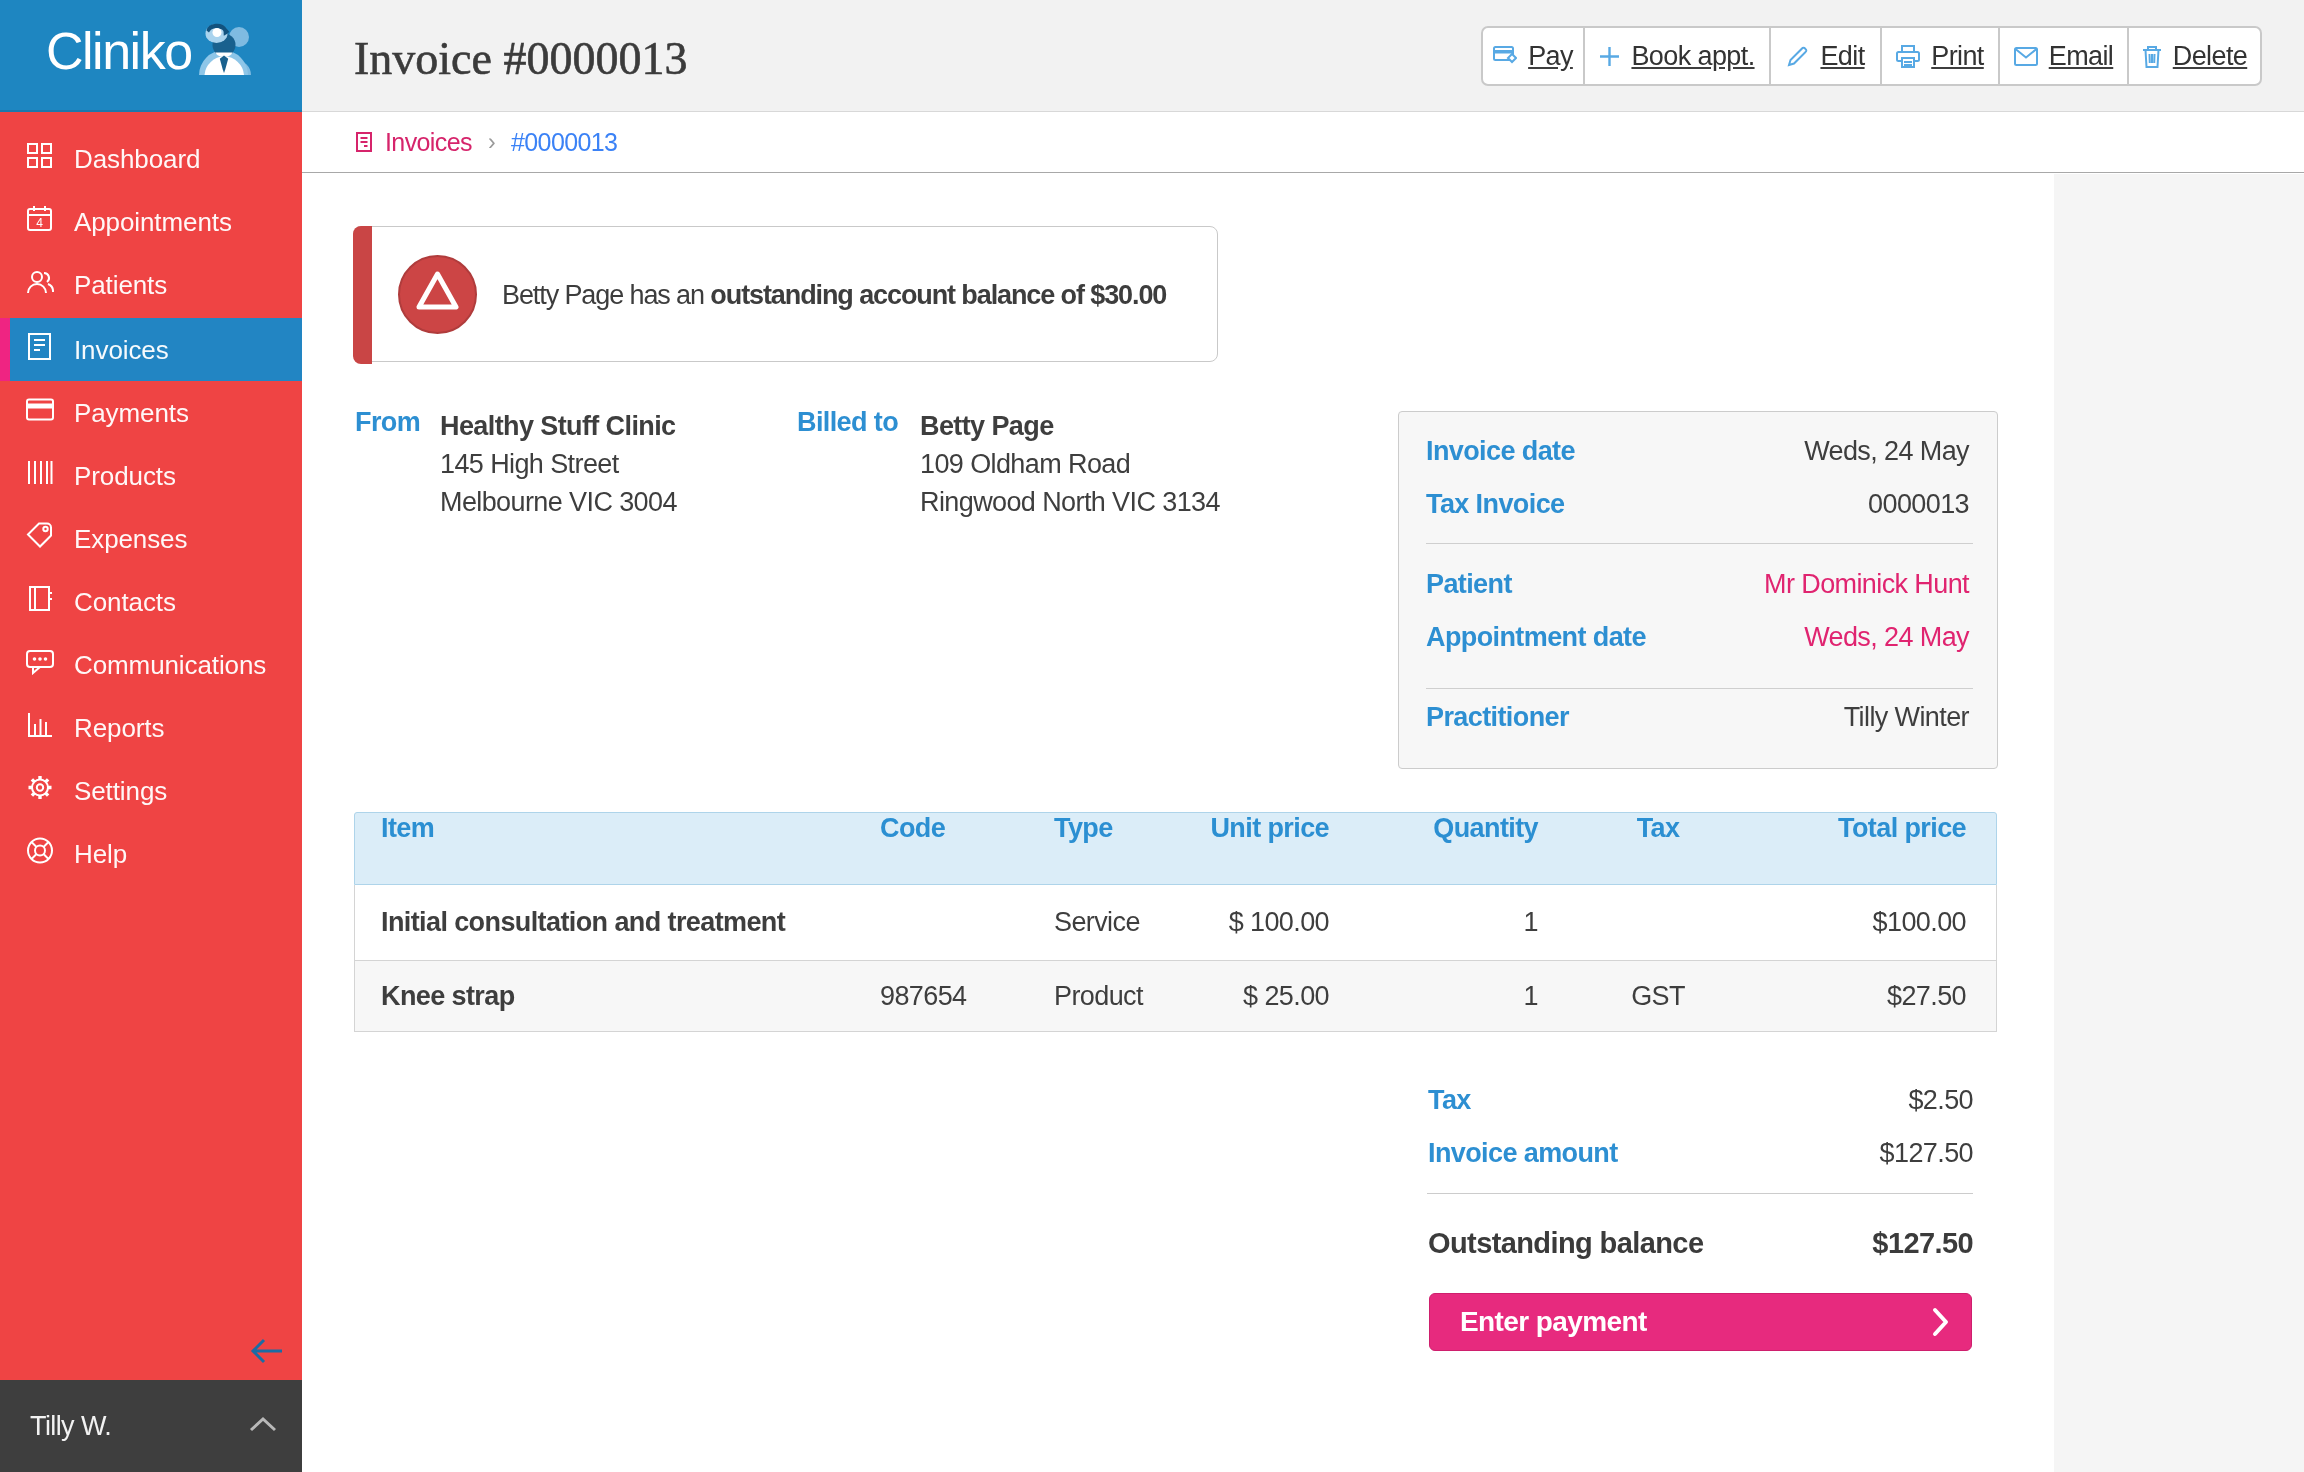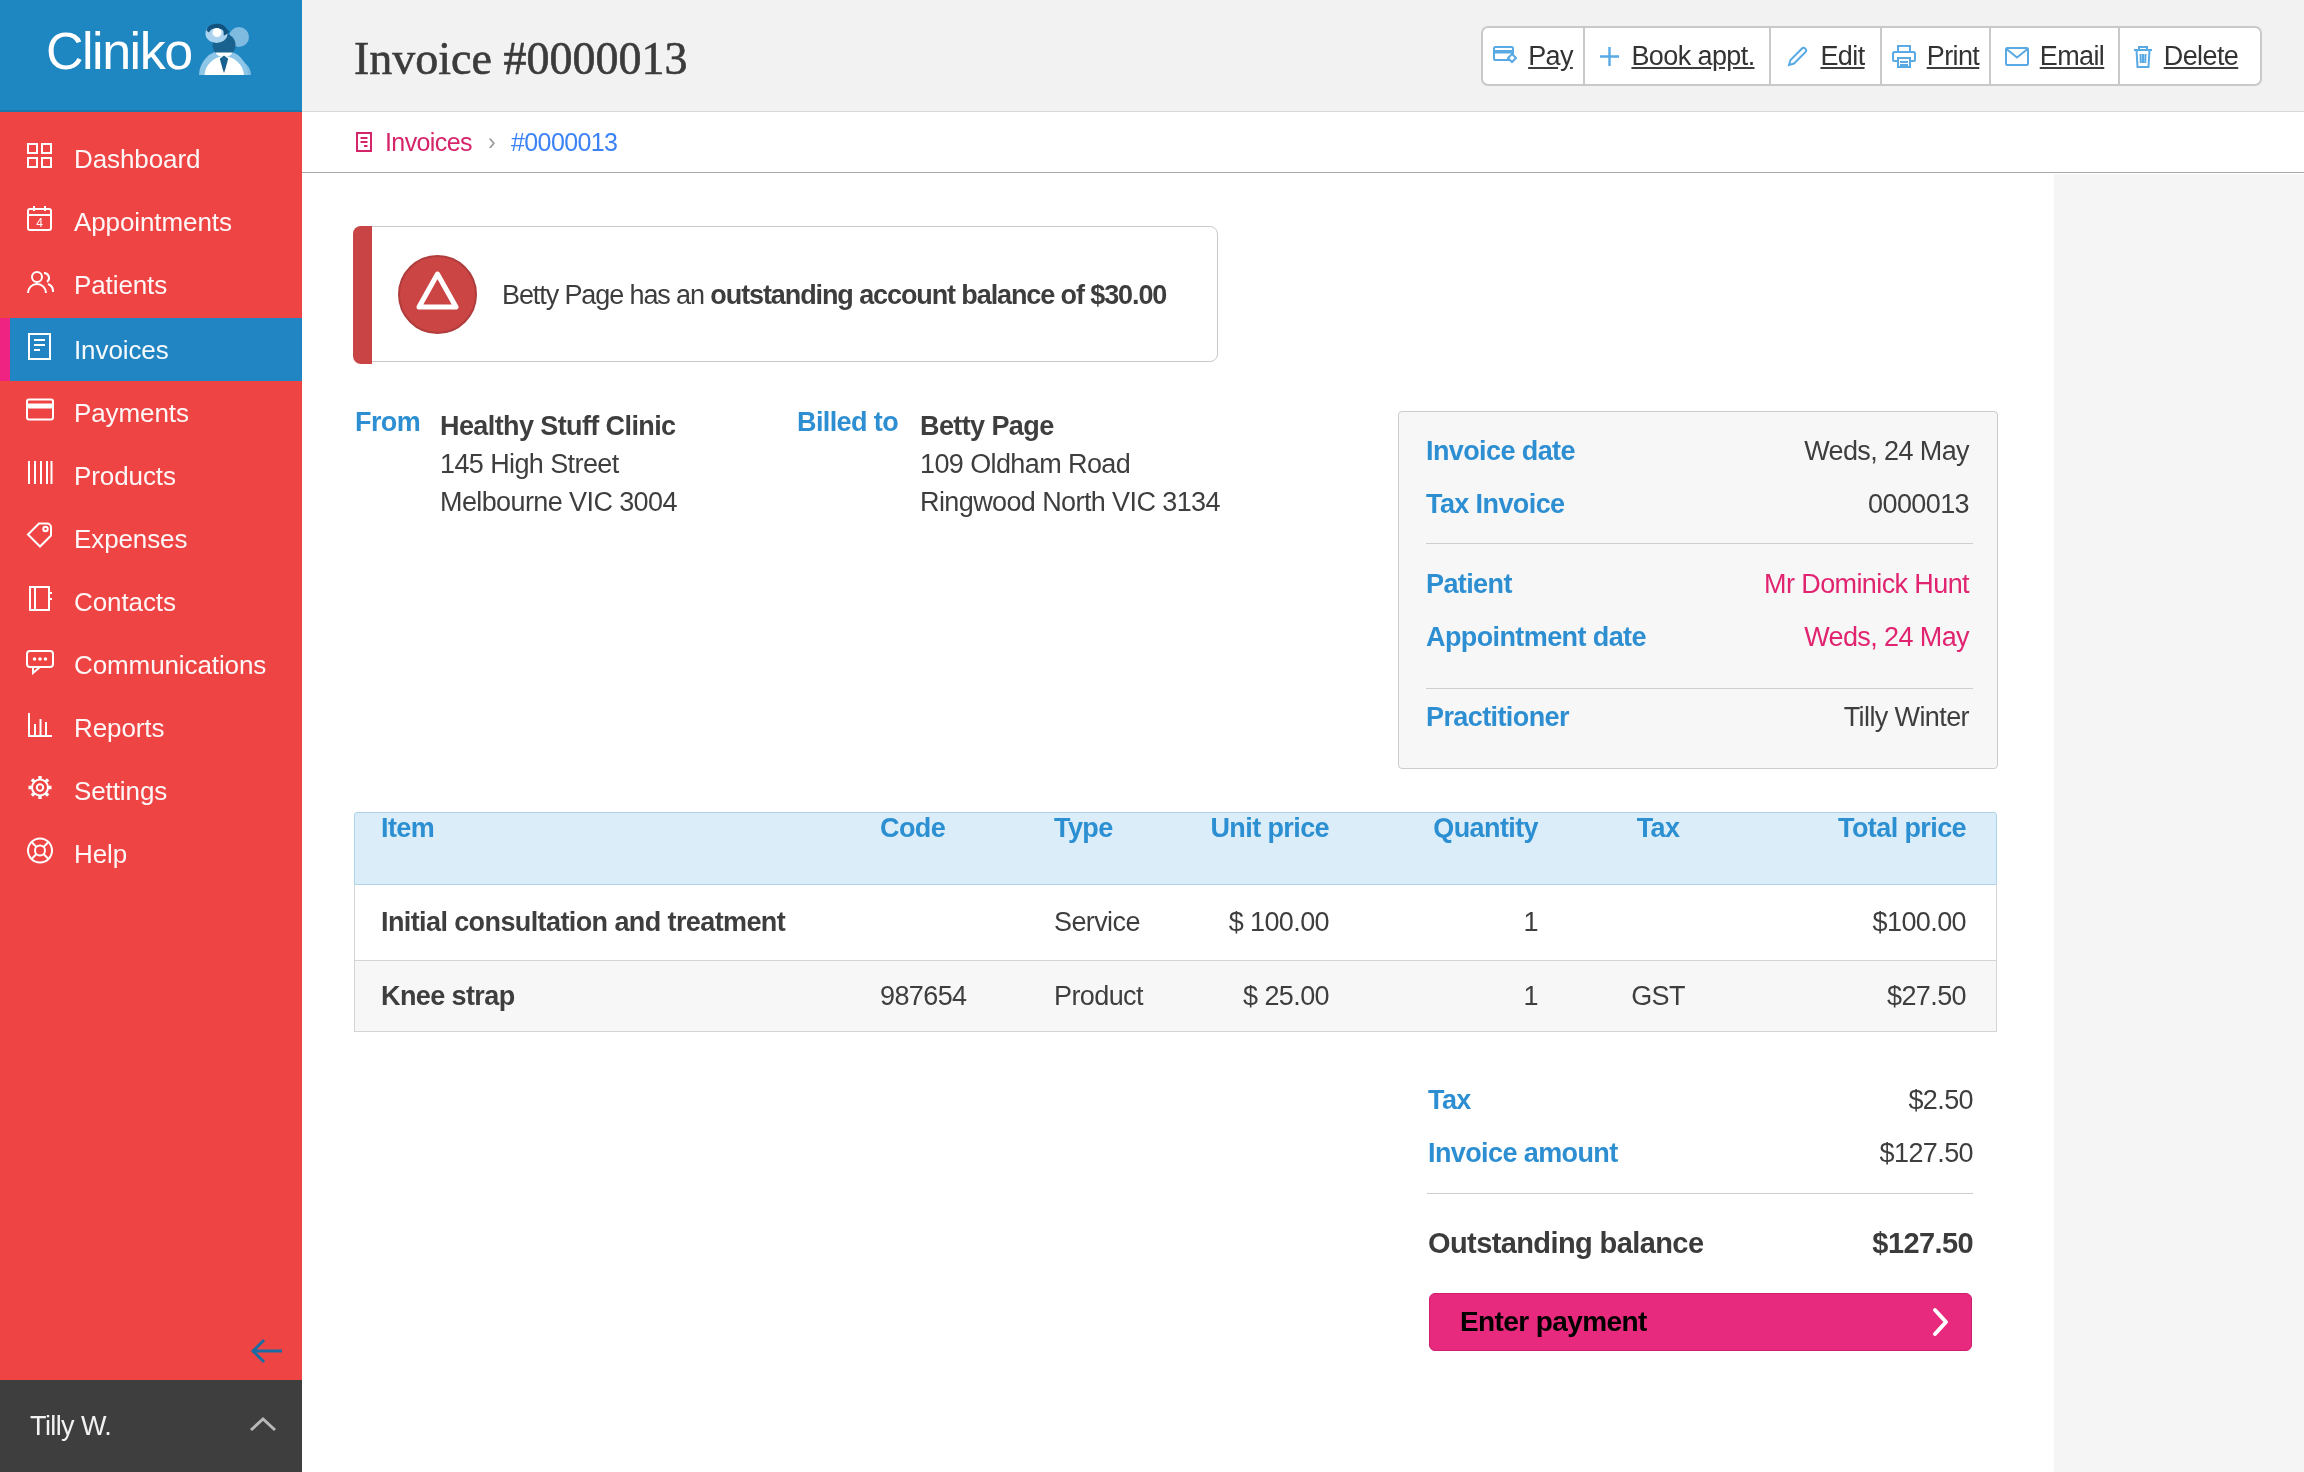--- a/index.html
+++ b/index.html
@@ -66,21 +66,21 @@
 .c6 { width:220px; text-align:center; }
 .c7 { width:228px; text-align:right; padding-right:30px; }
 
 
 .trlabel { position:absolute; font-size:27px; font-weight:bold; color:#2d8fd2; }
 .trvalue { position:absolute; font-size:27px; color:#3e3e3e; text-align:right; right:331px; }
 #totdivide { position:absolute; left:1427px; top:1193px; width:546px; border-top:1px solid #cccccc; }
 #outlbl { position:absolute; left:1428px; top:1227px; font-size:29px; font-weight:bold; color:#3b3b3b; }
 #outval { position:absolute; right:331px; top:1227px; font-size:29px; font-weight:bold; color:#3b3b3b; }
 #paybtn { position:absolute; left:1429px; top:1293px; width:543px; height:58px; background:#e72a7e; border:1px solid #ce1f6d; border-radius:6px; }
-#paybtn .t { position:absolute; left:30px; top:50%; transform:translateY(-50%); color:#000000; font-size:28px; font-weight:bold; }
+#paybtn .t { position:absolute; left:30px; top:50%; transform:translateY(-50%); color:#ffffff; font-size:28px; font-weight:bold; }
 #paybtn svg { position:absolute; right:22px; top:50%; transform:translateY(-50%); }
 </style>
 </head>
 <body>
 
 <div id="gutter"></div>
 
 <div id="sidebar">
   <div id="sidehead">
     <div id="logotext">Cliniko</div>
@@ -240,21 +240,21 @@
           <path d="M10.5 1 V20 M1 10.5 H20"></path>
         </svg>
         <span>Book appt.</span>
       </div>
     <div class="btn" style="width:111px;">
         <svg width="23" height="23" viewBox="0 0 23 23" fill="none" stroke="#58a9e4" stroke-width="2">
           <path d="M3 20 L4.5 15 L16 3.5 A1.8 1.8 0 0 1 19 3.5 L19.5 4 A1.8 1.8 0 0 1 19.5 7 L8 18.5 Z"></path>
         </svg>
         <span>Edit</span>
       </div>
-    <div class="btn" style="width:109px;">
+    <div class="btn" style="width:118px;">
         <svg width="24" height="23" viewBox="0 0 24 23" fill="none" stroke="#58a9e4" stroke-width="2">
           <path d="M6 7 V1 H18 V7"></path>
           <rect x="1" y="7" width="22" height="9" rx="1.5"></rect>
           <rect x="6" y="13" width="12" height="9" fill="#fff"></rect>
           <line x1="8" y1="17" x2="16" y2="17"></line>
           <line x1="8" y1="20" x2="16" y2="20"></line>
         </svg>
         <span>Print</span>
       </div>
     <div class="btn" style="width:129px;">

